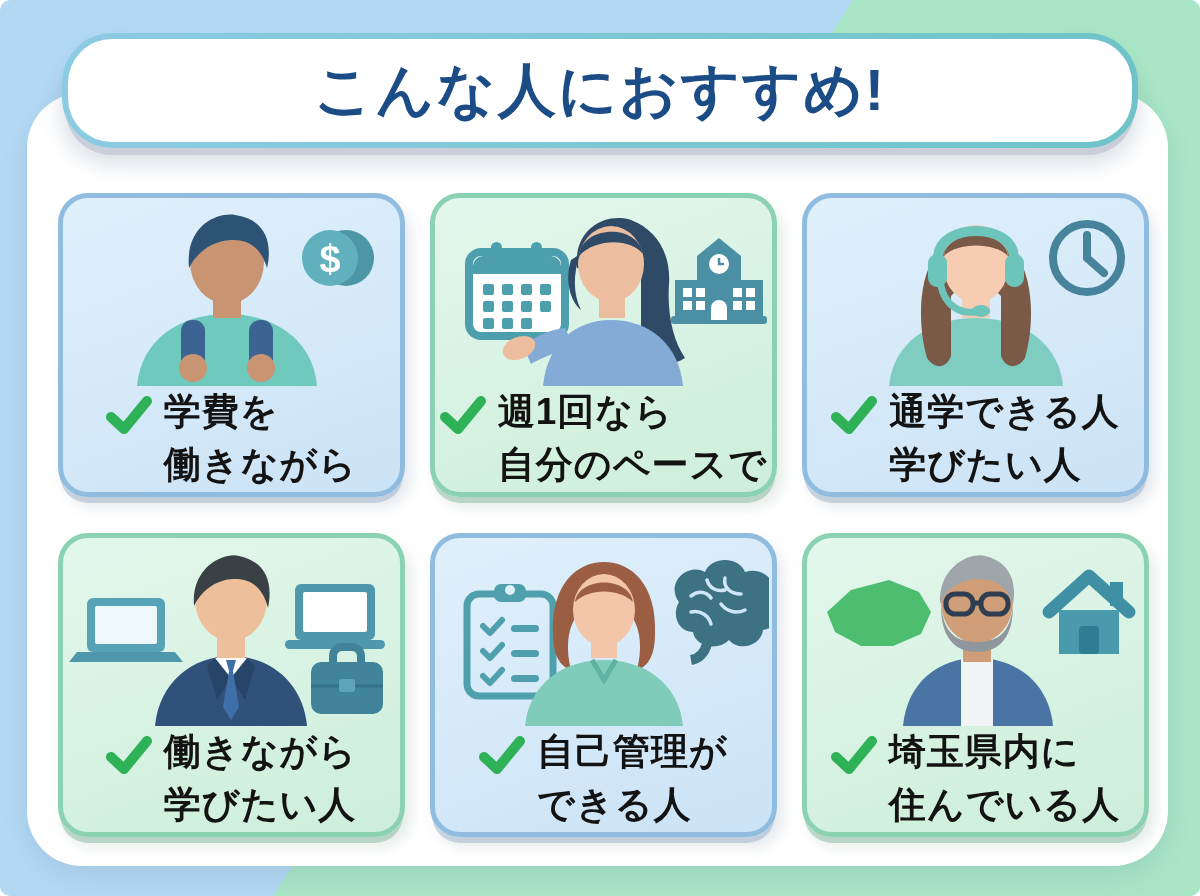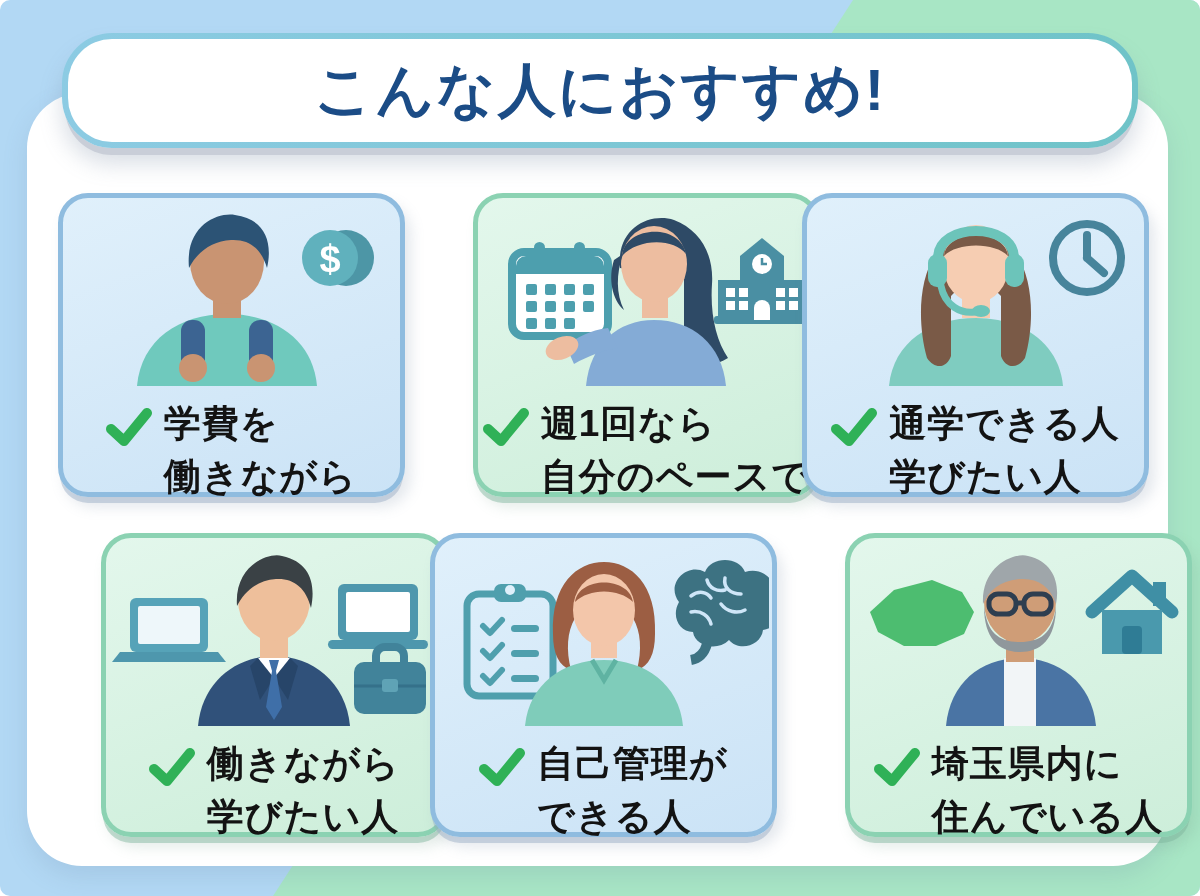--- a/index.html
+++ b/index.html
@@ -14,25 +14,25 @@
     background:linear-gradient(90deg,#8ccbe3,#6fc3c8);
     box-shadow:0 10px 0 -3px #c9ced8,0 16px 22px rgba(120,135,160,.28);}
   .title-pill{width:100%;height:100%;background:#ffffff;border-radius:44px;
     display:flex;align-items:center;justify-content:center;}
   .title-text{font-size:58px;font-weight:900;color:#1b4c86;letter-spacing:2px;}
   .card{position:absolute;width:347px;height:304px;border-radius:30px;
     border:5px solid;box-sizing:border-box;display:flex;flex-direction:column;}
   .card-blue{background:linear-gradient(160deg,#e0f0fb 0%,#cbe3f6 100%);border-color:#8fbcdf;
     box-shadow:0 8px 0 -2px rgba(150,170,195,.45),6px 10px 14px rgba(120,140,165,.2);}
   .card-green{background:linear-gradient(160deg,#e3f7ec 0%,#cdeeda 100%);border-color:#8bd2b2;
-    box-shadow:0 8px 0 -2px rgba(125,180,155,.45),6px 10px 14px rgba(120,160,140,.2);margin-left:43px;}
+    box-shadow:0 8px 0 -2px rgba(125,180,155,.45),6px 10px 14px rgba(120,160,140,.2);}
   .r1{top:193px;} .r2{top:533px;justify-content:space-between;}
   .c1{left:58px;} .c2{left:430px;} .c3{left:802px;}
   .illus{display:block;margin:10px auto 0;flex:none;}
-  .caption{margin-top:auto;padding:12px 8px 20px;display:flex;justify-content:center;}
+  .caption{margin-top:auto;padding:0 8px 20px;display:flex;justify-content:center;}
   .cap-inner{display:flex;gap:12px;align-items:flex-start;}
   .cap-check{flex:none;margin-top:9px;}
   .cap-text{font-size:37px;font-weight:900;line-height:1.42;color:#131313;letter-spacing:1px;white-space:nowrap;}
 </style>
 </head>
 <body>
 
 <div class="stage">
   <div class="bg-green"></div>
   <div class="panel"></div>

